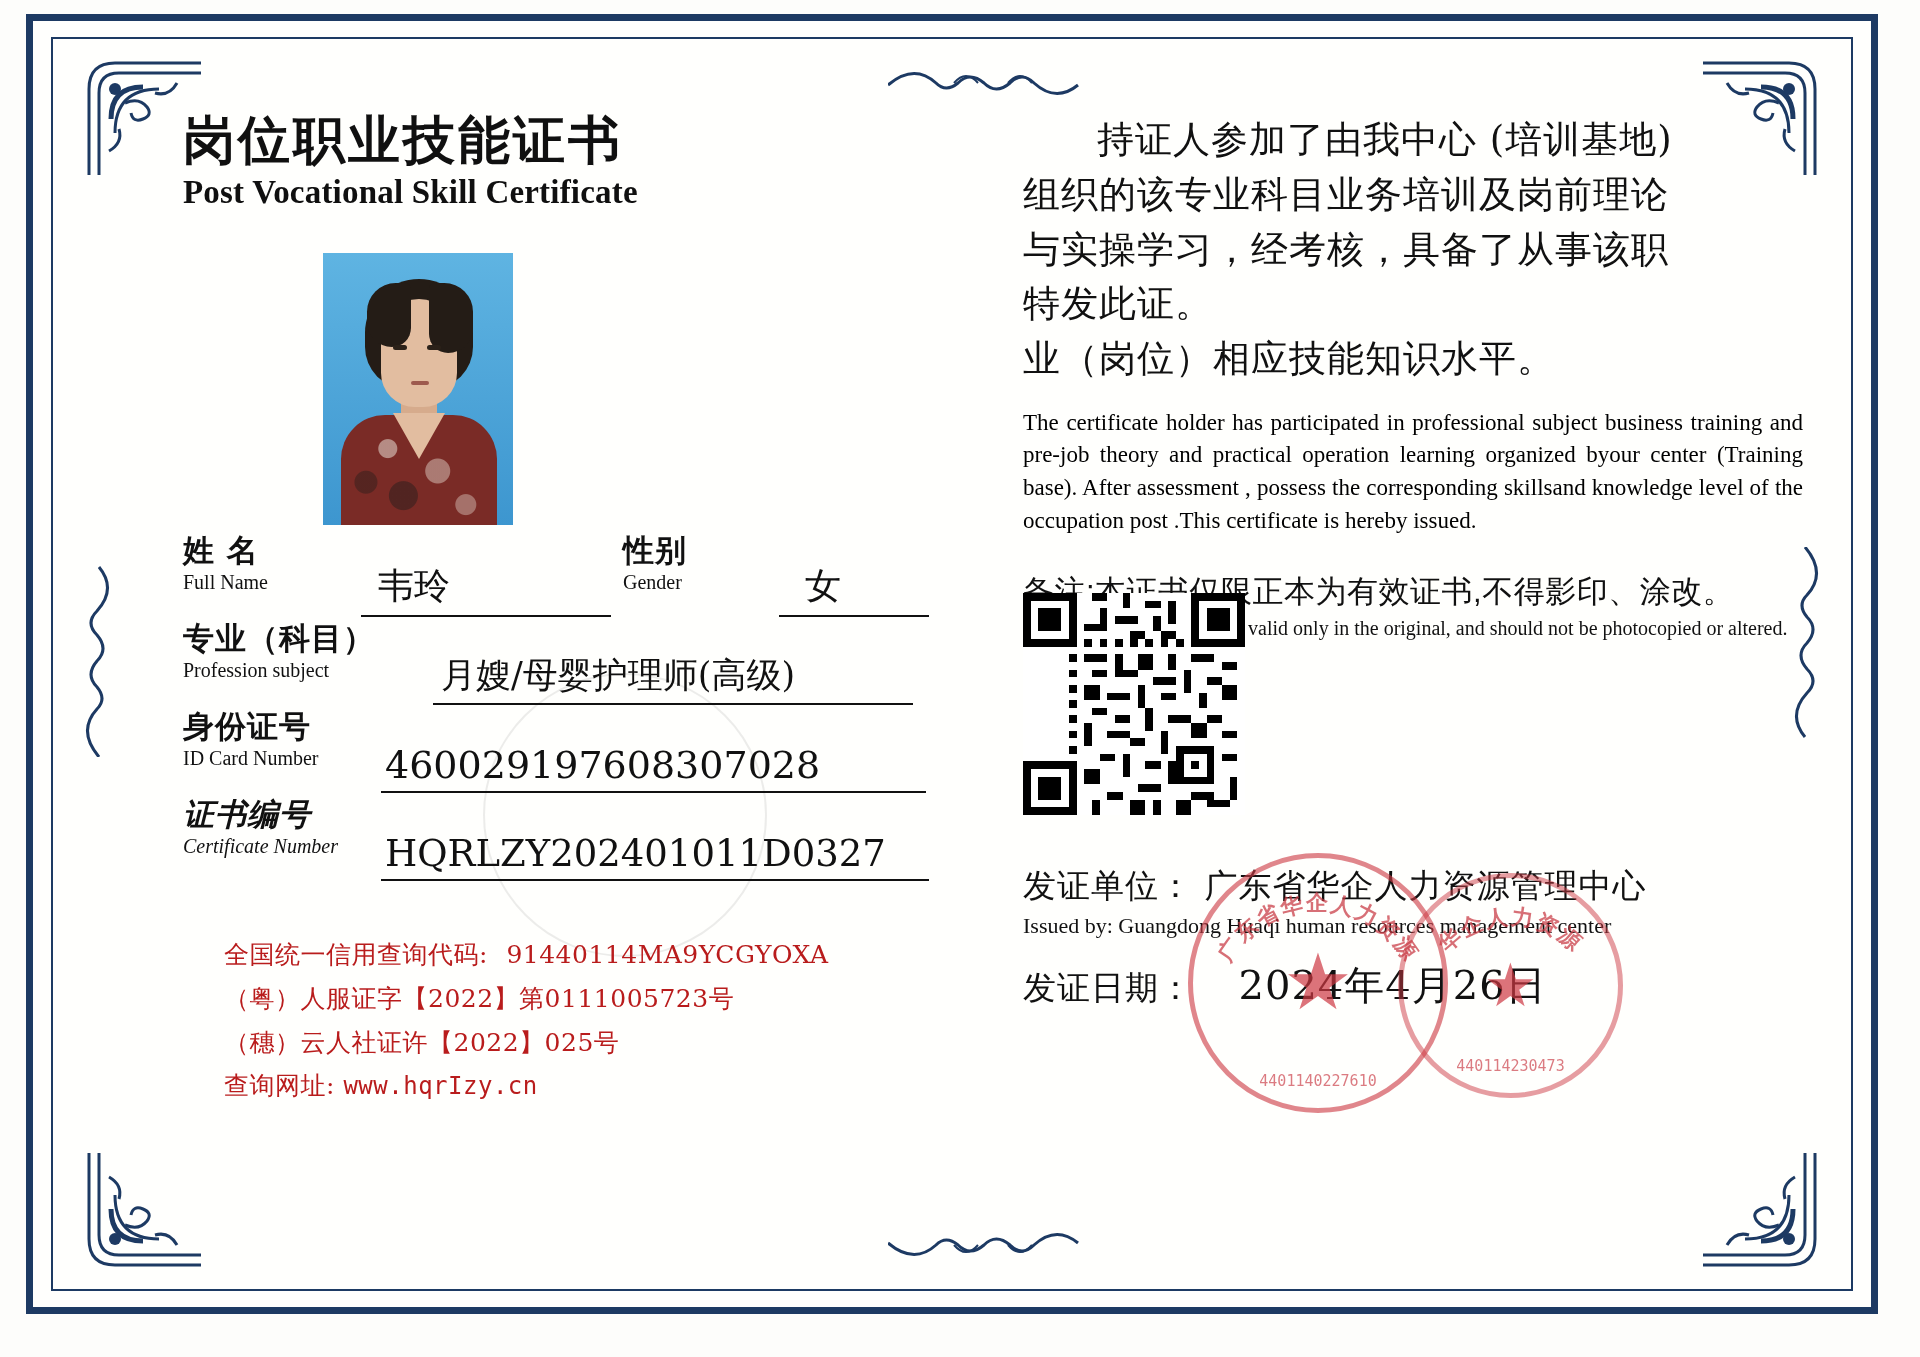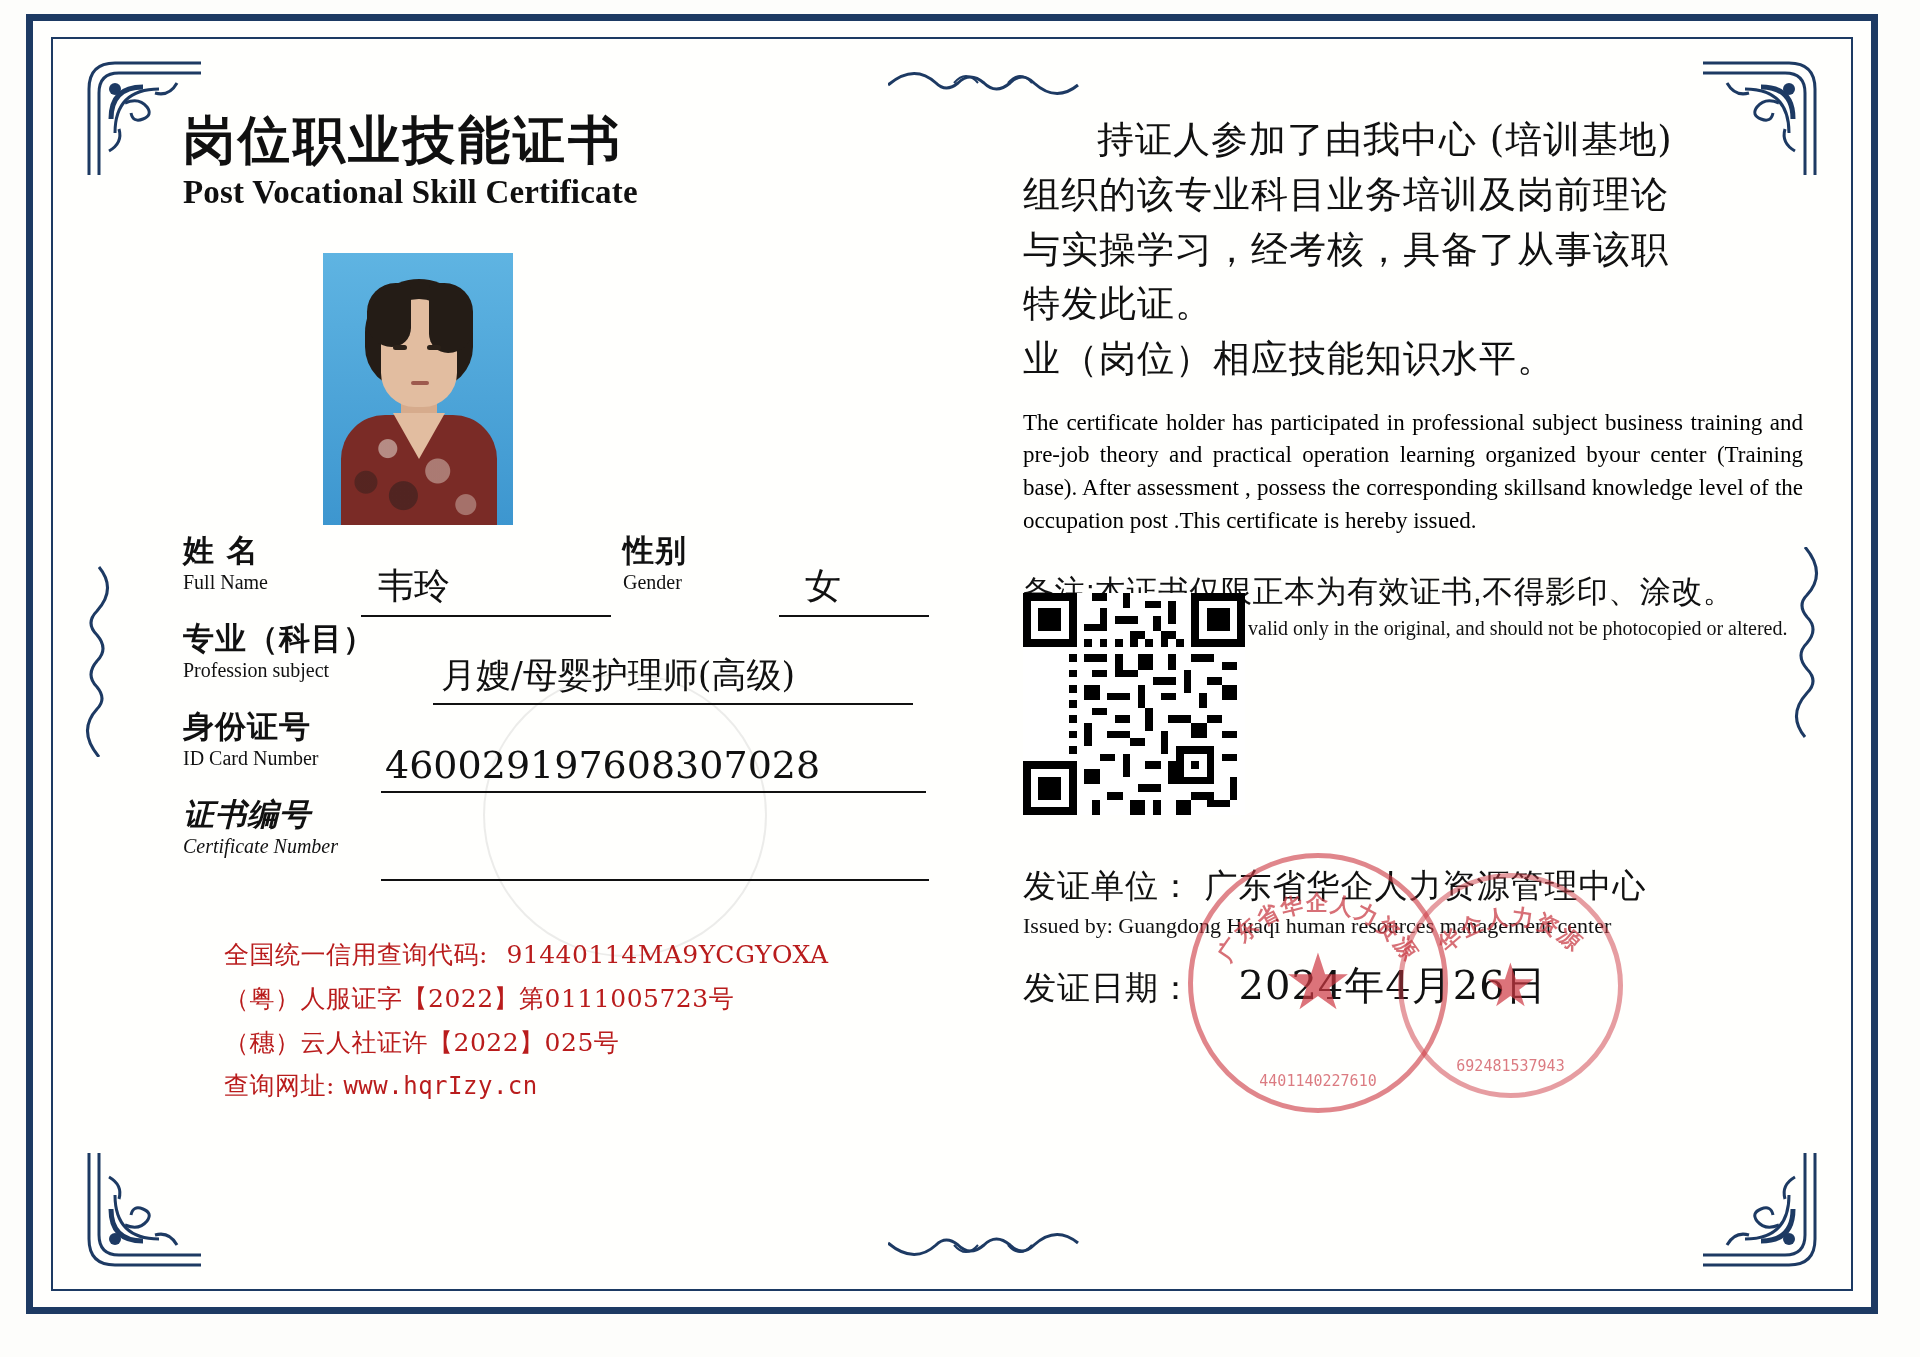--- a/index.html
+++ b/index.html
@@ -520,20 +520,21 @@
             </div>
             <div class="fvalue" style="left:202px; font-size:38px;">460029197608307028</div>
             <div class="fline" style="left:198px; width:545px;"></div>
           </div>
 
           <div class="frow">
             <div class="flabel" style="width:200px;font-style:italic;">
               <span class="cn">证书编号</span>
               <span class="en">Certificate Number</span>
             </div>
+            <div class="fvalue" style="left:202px; font-size:37px;">HQRLZY202401011D0327</div>
             <div class="fline" style="left:198px; width:548px;"></div>
           </div>
         </div>
 
         <div class="footnotes">
           <div>
             <span>全国统一信用查询代码:</span>
             <span style="margin-left:10px;">91440114MA9YCGYOXA</span>
           </div>
           <div>（粤）人服证字【2022】第0111005723号</div>
@@ -681,21 +682,21 @@
           <svg viewBox="0 0 215 215">
             <defs>
               <path id="arc2" d="M 26 110 A 84 84 0 0 1 189 110"></path>
             </defs>
             <text font-size="19">
               <textPath href="#arc2" startOffset="50%" text-anchor="middle">华企人力资源</textPath>
             </text>
           </svg>
         </div>
         <div class="seal-star" style="font-size:60px;">★</div>
-        <div class="seal-code">692481537943</div>
+        <div class="seal-code">440114230473</div>
       </div>
 
       <div class="seal seal-main">
         <div class="seal-arc">
           <svg viewBox="0 0 250 250">
             <defs>
               <path id="arc1" d="M 28 128 A 100 100 0 0 1 222 128"></path>
             </defs>
             <text>
               <textPath href="#arc1" startOffset="50%" text-anchor="middle">广东省华企人力资源</textPath>

